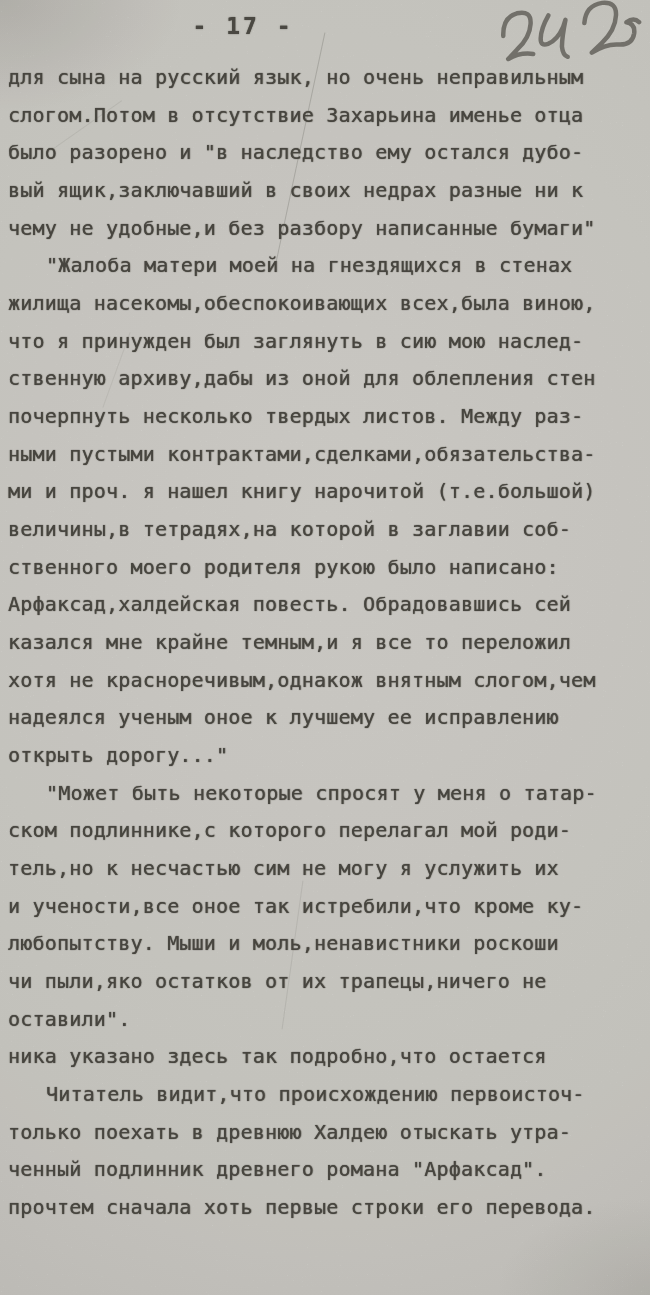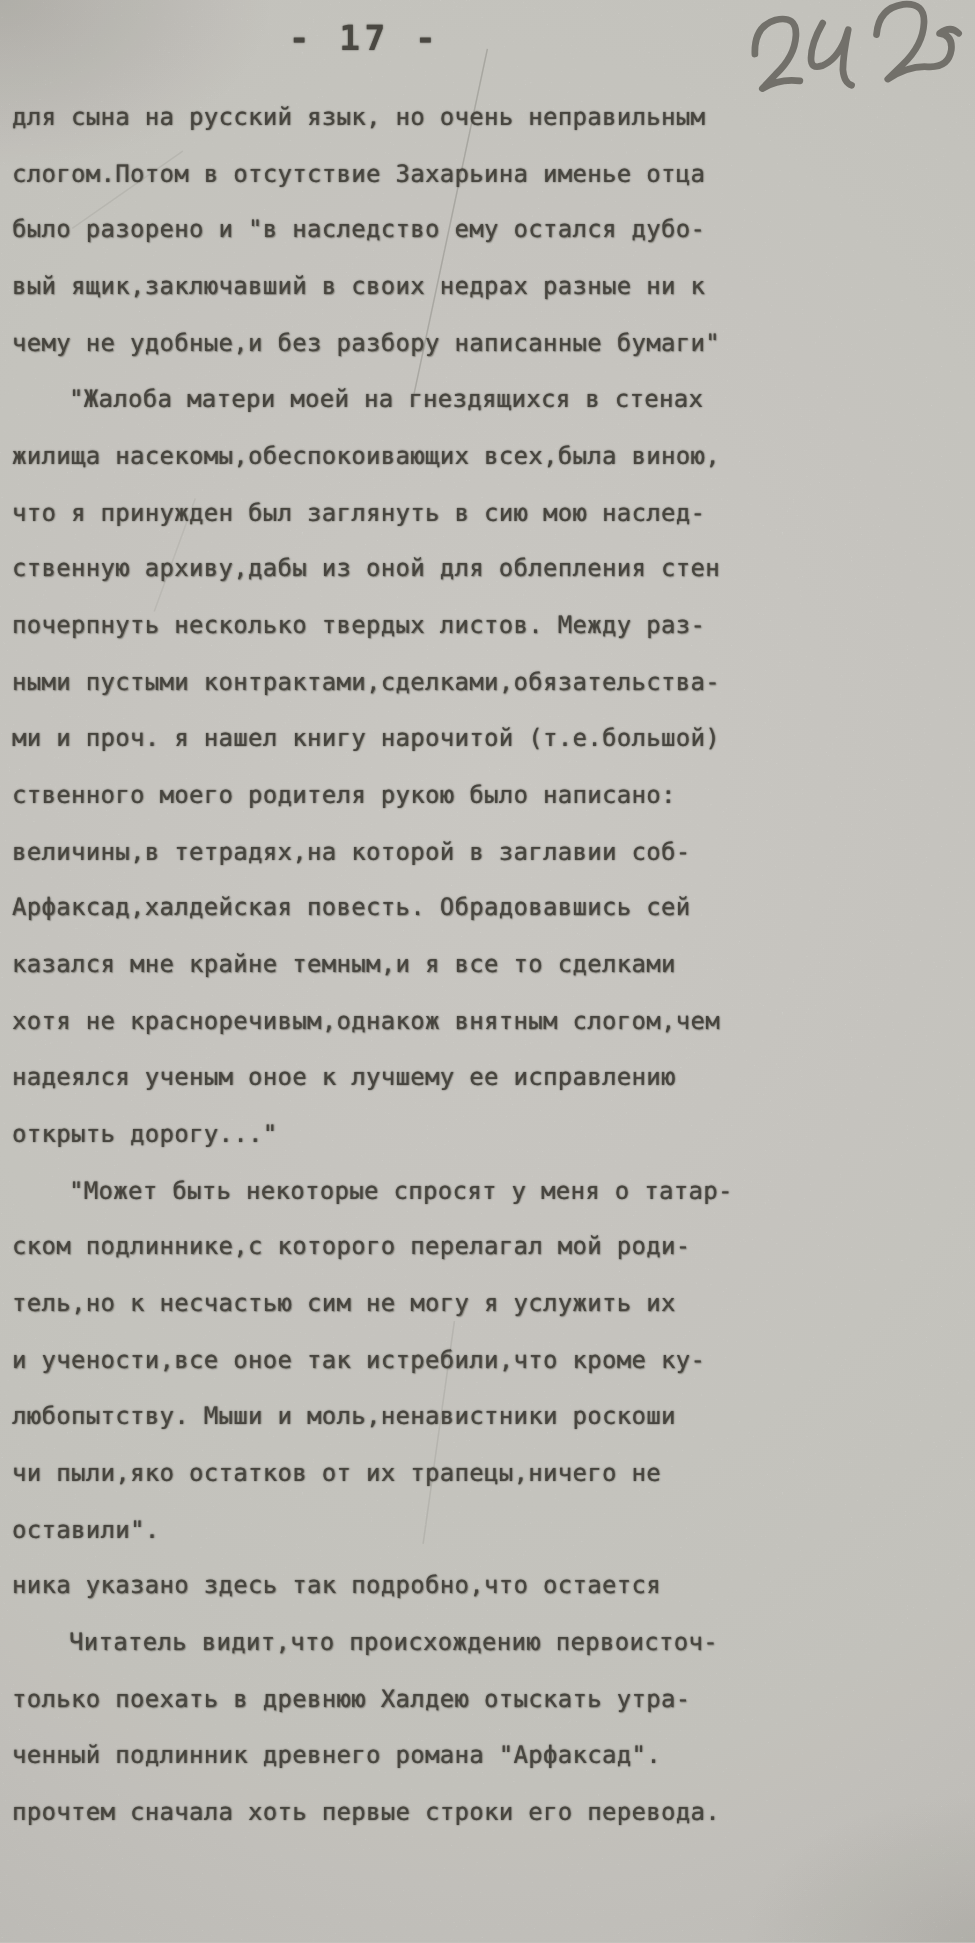--- a/index.html
+++ b/index.html
@@ -19,21 +19,21 @@
   .s3{width:90px;height:1px;left:40px;top:126px;transform:rotate(-35deg);opacity:.45;}
   .s4{width:1px;height:80px;left:116px;top:330px;transform:rotate(20deg);opacity:.4;}
   .pageno{
     position:absolute;top:13px;left:168px;width:150px;text-align:center;
     font-size:23px;font-weight:bold;letter-spacing:3px;color:#4a4842;
     text-shadow:0 0 1.2px rgba(68,66,58,.9);
   }
   .hand{position:absolute;top:-2px;right:2px;width:156px;height:80px;transform:rotate(-5deg);}
   .text{position:absolute;top:59px;left:8px;width:636px;color:#47453f;}
   .line{
-    height:37.68px;line-height:37.68px;font-size:16px;letter-spacing:.2px;
+    height:37.68px;line-height:37.68px;font-size:20px;letter-spacing:.2px;
     white-space:pre;text-shadow:0 0 1.1px rgba(72,69,61,.85),.6px .4px .8px rgba(80,77,68,.45);
   }
   .indent{text-indent:38px;}
   .para{margin:0;padding:0;}
 </style>
 </head>
 <body>
 
 <div class="page">
 
@@ -71,24 +71,24 @@
     </section>
 
     <section class="para">
       <div class="line indent">"Жалоба матери моей на гнездящихся в стенах</div>
       <div class="line">жилища насекомы,обеспокоивающих всех,была виною,</div>
       <div class="line">что я принужден был заглянуть в сию мою наслед-</div>
       <div class="line">ственную архиву,дабы из оной для облепления стен</div>
       <div class="line">почерпнуть несколько твердых листов. Между раз-</div>
       <div class="line">ными пустыми контрактами,сделками,обязательства-</div>
       <div class="line">ми и проч. я нашел книгу нарочитой (т.е.большой)</div>
+      <div class="line">величины,в тетрадях,на которой в заглавии соб-</div>
       <div class="line">ственного моего родителя рукою было написано:</div>
-      <div class="line">величины,в тетрадях,на которой в заглавии соб-</div>
       <div class="line">Арфаксад,халдейская повесть. Обрадовавшись сей</div>
-      <div class="line">казался мне крайне темным,и я все то сделками</div>
+      <div class="line">казался мне крайне темным,и я все то переложил</div>
       <div class="line">хотя не красноречивым,однакож внятным слогом,чем</div>
       <div class="line">надеялся ученым оное к лучшему ее исправлению</div>
       <div class="line">открыть дорогу..."</div>
     </section>
 
     <section class="para">
       <div class="line indent">"Может быть некоторые спросят у меня о татар-</div>
       <div class="line">ском подлиннике,с которого перелагал мой роди-</div>
       <div class="line">тель,но к несчастью сим не могу я услужить их</div>
       <div class="line">и учености,все оное так истребили,что кроме ку-</div>

